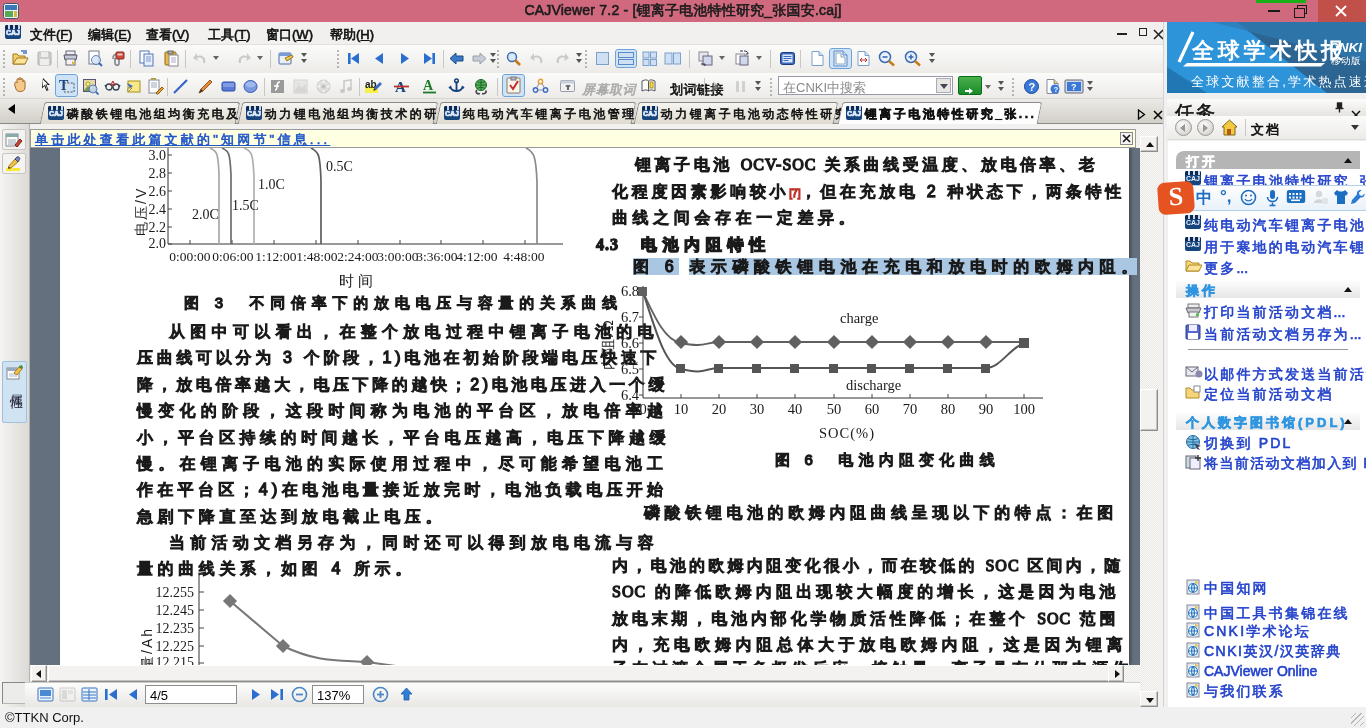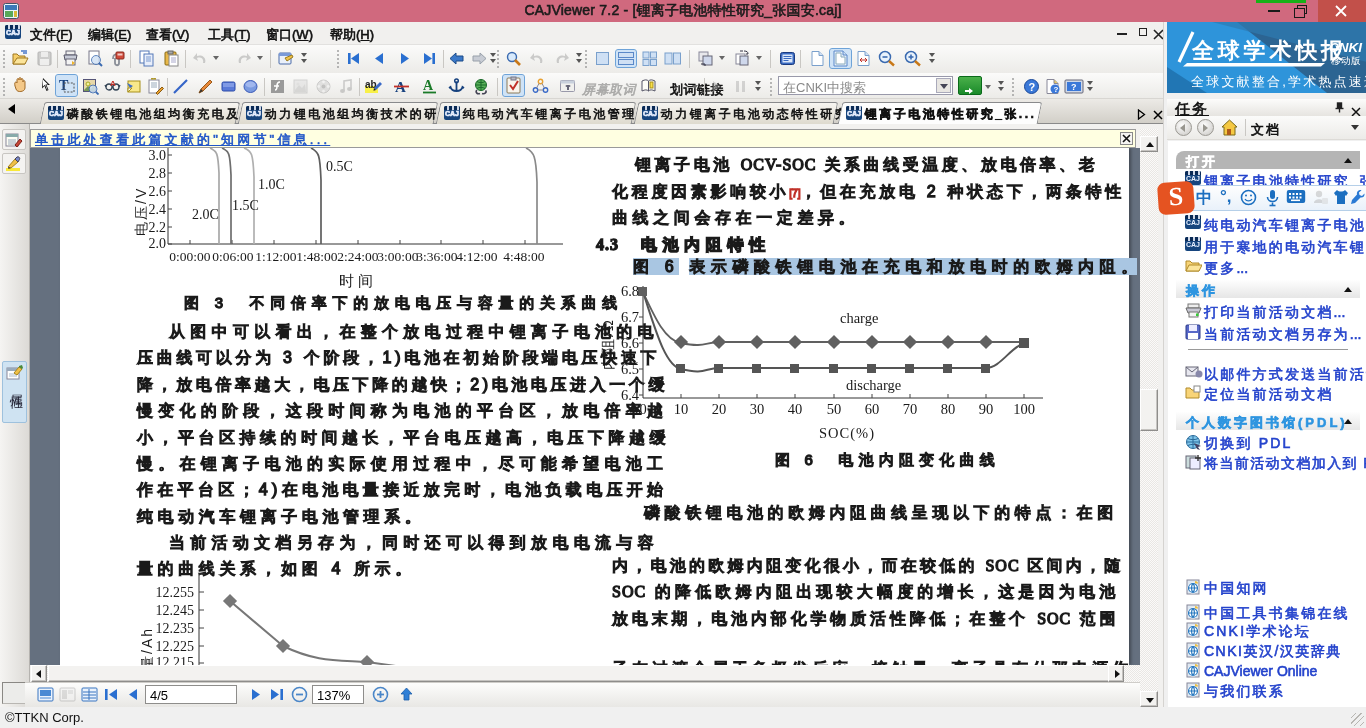--- a/index.html
+++ b/index.html
@@ -61,21 +61,21 @@
 #hscroll{left:1px;top:541px;width:1109px;height:17px;}
 
 #navbar{left:-5px;top:558px;width:1115px;height:25px;background:linear-gradient(#fdfdfc,#e8e7e4);border-top:1px solid #cfcdc9;}
 .nbtn{position:absolute;top:3px;width:18px;height:18px;}
 .ninput{position:absolute;top:2px;height:19px;background:#fff;border:1px solid #8e8d8b;font-size:13px;padding:2px 0 0 4px;}
 
 #statusbar{left:0;top:707px;width:1366px;height:21px;background:#f0f0f0;font-size:13px;color:#111;}
 
 #rightcol{left:1163px;top:22px;width:203px;height:685px;background:#f0f0f0;border-left:1px solid #d5d3d0;}
 #banner{position:absolute;left:3px;top:0;width:200px;height:71px;overflow:hidden;}
-#taskhdr{position:absolute;left:3px;top:77px;width:200px;height:17px;background:linear-gradient(#fcfcfb,#e6e4e0);font-size:15px;color:#111;padding:1px 0 16px 8px;text-decoration:underline;}
+#taskhdr{position:absolute;left:3px;top:77px;width:200px;height:17px;background:linear-gradient(#fcfcfb,#e6e4e0);font-size:19px;color:#111;padding:1px 0 16px 8px;text-decoration:underline;}
 #tasknav{position:absolute;left:3px;top:94px;width:200px;height:24px;background:linear-gradient(#fbfbfa,#ecebe8);border-bottom:1px solid #dddbd7;}
 #taskbody{position:absolute;left:4px;top:119px;width:199px;height:566px;background:#fff;font-size:13px;}
 .sechdr-gray{position:absolute;left:8px;width:184px;height:18px;background:#b5b5b5;border-radius:8px 0 0 0;color:#fff;font-weight:bold;padding:2px 0 0 10px;font-size:13px;letter-spacing:3px;}
 .sechdr-lt{position:absolute;left:8px;width:184px;height:18px;background:linear-gradient(#fefefe,#e6e6e6);color:#2e95e0;font-weight:bold;padding:2px 0 0 10px;font-size:13px;letter-spacing:3px;}
 .coll{position:absolute;right:8px;top:7px;width:0;height:0;border-left:4px solid transparent;border-right:4px solid transparent;border-bottom:5px solid #111;}
 .titem{position:absolute;left:36px;color:#2443cc;white-space:nowrap;letter-spacing:3.2px;}
 .titem-l{position:absolute;left:36px;color:#2443cc;white-space:nowrap;}
 .iico{position:absolute;left:17px;width:16px;height:15px;}
 
 #sogou{position:absolute;left:-4px;top:163px;width:207px;height:26px;background:linear-gradient(#fefefe,#e9f1fa);border-top:1px solid #b5cfe8;border-bottom:1px solid #b5cfe8;}
@@ -729,21 +729,21 @@
           </g>
         </svg>
         <div class="dline doc" style="left:124px;top:146px;font-size:15px;letter-spacing:5.75px">图 3　不同倍率下的放电电压与容量的关系曲线</div>
         <div class="dline doc" style="left:109px;top:174px;letter-spacing:5.3px">从图中可以看出，在整个放电过程中锂离子电池的电</div>
         <div class="dline doc" style="left:77px;top:200px;letter-spacing:3.7px">压曲线可以分为 3 个阶段，1)电池在初始阶段端电压快速下</div>
         <div class="dline doc" style="left:77px;top:227px;letter-spacing:3.6px">降，放电倍率越大，电压下降的越快；2)电池电压进入一个缓</div>
         <div class="dline doc" style="left:77px;top:253px;letter-spacing:5.25px">慢变化的阶段，这段时间称为电池的平台区，放电倍率越</div>
         <div class="dline doc" style="left:77px;top:280px;letter-spacing:4.5px">小，平台区持续的时间越长，平台电压越高，电压下降越缓</div>
         <div class="dline doc" style="left:77px;top:306px;letter-spacing:5.25px">慢。在锂离子电池的实际使用过程中，尽可能希望电池工</div>
         <div class="dline doc" style="left:77px;top:332px;letter-spacing:4.3px">作在平台区；4)在电池电量接近放完时，电池负载电压开始</div>
-        <div class="dline doc" style="left:77px;top:359px">纯电动汽车锂离子电池管理系。</div>
+        <div class="dline doc" style="left:77px;top:359px">急剧下降直至达到放电截止电压。</div>
         <div class="dline doc" style="left:109px;top:385px;letter-spacing:5.3px">当前活动文档另存为，同时还可以得到放电电流与容</div>
         <div class="dline doc" style="left:77px;top:411px">量的曲线关系，如图 4 所示。</div>
 
         <svg class="abs" style="left:76px;top:422px" width="500" height="95" viewBox="0 0 500 95">
           <g stroke="#333" stroke-width="1" fill="none">
               <path d="M69,4 L63,4 L63,95"></path>
             </g>
           <g stroke="#444" stroke-width="1">
             <line x1="63" y1="22" x2="68" y2="22"></line>
               <line x1="63" y1="40" x2="68" y2="40"></line>
@@ -862,20 +862,21 @@
               <text x="391" y="136">90</text>
               <text x="429" y="136">100</text>
             <text x="252" y="160" letter-spacing="1">SOC(%)</text>
           </g>
         </svg>
         <div class="dline doc" style="left:715px;top:303px;font-size:15px;letter-spacing:5.2px">图 6　电池内阻变化曲线</div>
         <div class="dline doc" style="left:584px;top:355px">磷酸铁锂电池的欧姆内阻曲线呈现以下的特点：在图</div>
         <div class="dline doc" style="left:552px;top:408px;letter-spacing:3.25px">内，电池的欧姆内阻变化很小，而在较低的 <span class="serif">SOC</span> 区间内，随</div>
         <div class="dline doc" style="left:552px;top:434px;letter-spacing:4.2px"><span class="serif">SOC</span> 的降低欧姆内阻出现较大幅度的增长，这是因为电池</div>
         <div class="dline doc" style="left:552px;top:461px;letter-spacing:3.85px">放电末期，电池内部化学物质活性降低；在整个 <span class="serif">SOC</span> 范围</div>
+        <div class="dline doc" style="left:552px;top:487px">内，充电欧姆内阻总体大于放电欧姆内阻，这是因为锂离</div>
         <div class="dline doc" style="left:552px;top:511px;letter-spacing:4.0px">子在过渡金属于负极发后应，接触量，离子具有什那电源作</div>
       </div>
     </div>
     <div id="vscroll" class="abs sb sbtrack">
       <div class="sbbtn" style="left:0;top:7px;width:18px;height:16px">
           <span class="arr" style="left:5px;top:5px;border-left:4px solid transparent;border-right:4px solid transparent;border-bottom:5px solid #111"></span>
         </div>
       <div class="sbthumb" style="left:0;top:260px;width:18px;height:42px"></div>
       <div class="sbbtn" style="left:0;top:562px;width:18px;height:16px">
           <span class="arr" style="left:5px;top:6px;border-left:4px solid transparent;border-right:4px solid transparent;border-top:5px solid #111"></span>

